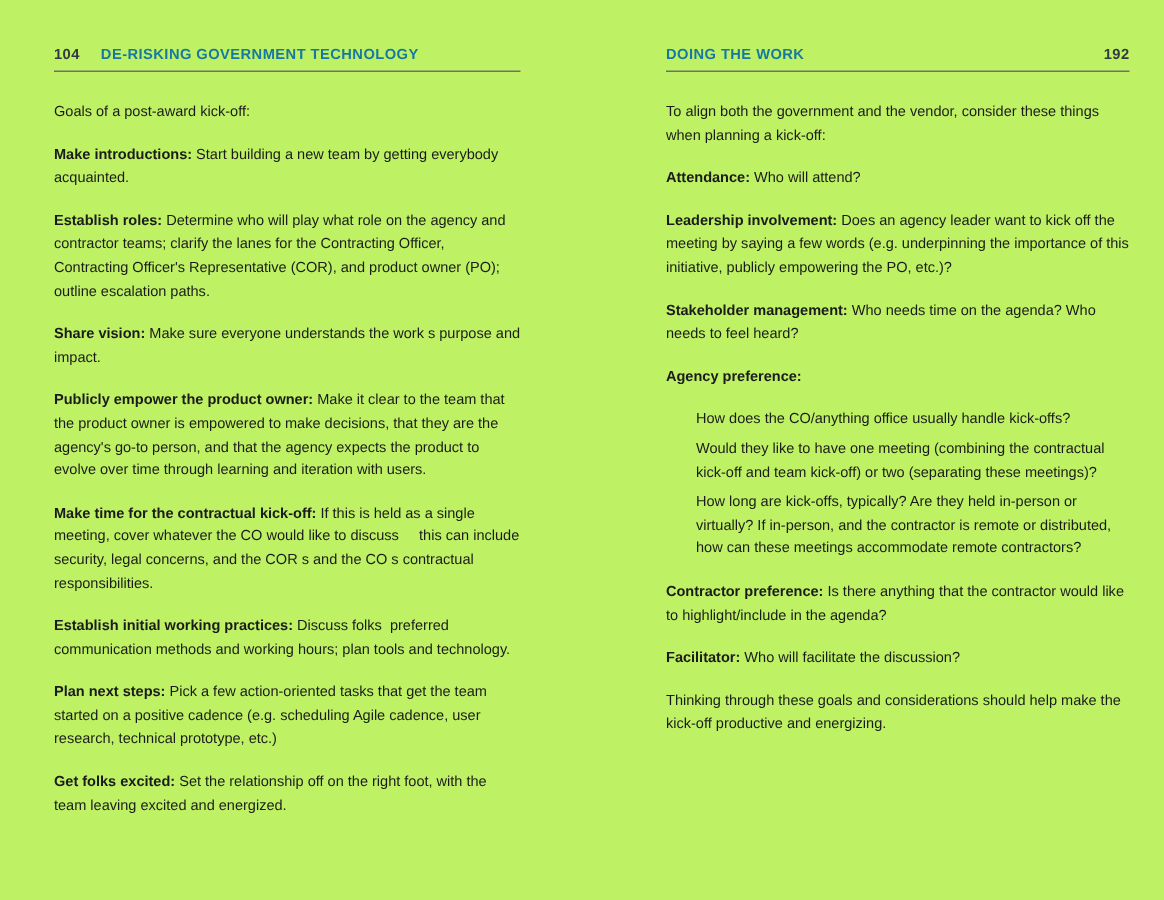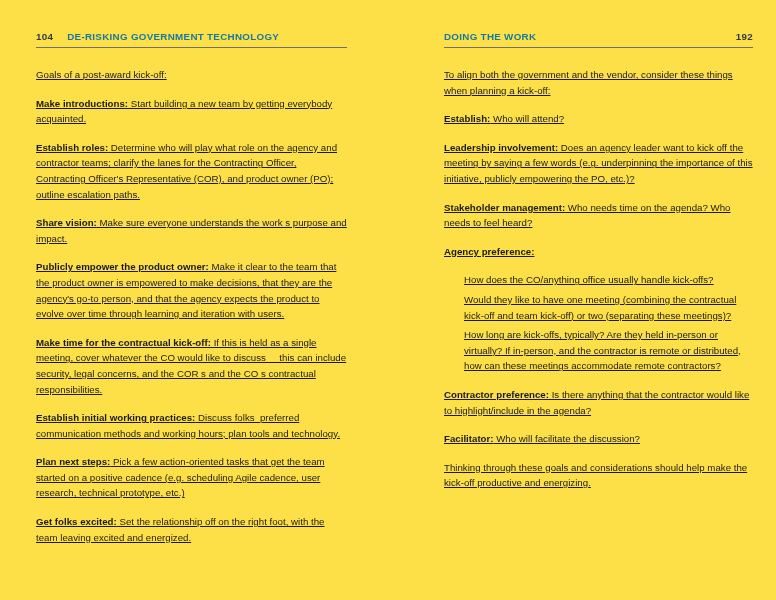--- a/index.html
+++ b/index.html
@@ -4,21 +4,21 @@
 <style>
   html, body {
     margin: 0;
     padding: 0;
     background: #ffffff;
   }
   .spread {
     position: relative;
     width: 776px;
     height: 600px;
-    background: #fde047;
+    background: #bef264;
     overflow: hidden;
     font-family: "Liberation Sans", "DejaVu Sans", sans-serif;
     color: #1b1b1b;
   }
   .page {
     position: absolute;
     top: 0;
     box-sizing: border-box;
     padding-top: 31px;
   }
@@ -49,21 +49,20 @@
   .header-rule {
     margin-top: 5px;
     height: 0;
     border-bottom: 1.6px solid #6f6f6f;
   }
 
   .page-body {
     margin-top: 19px;
     font-size: 9.7px;
     line-height: 15.6px;
-    text-decoration: underline;
   }
   .para {
     margin: 0 0 13px 0;
   }
   .para b { font-weight: bold; text-align: center; }
   .question-list {
     padding-left: 20px;
     margin: 0 0 13px 0;
   }
   .question {
@@ -98,21 +97,21 @@
 
   <section class="page right">
     <div class="page-header">
       <span class="running-title">DOING THE WORK</span>
       <span class="folio">192</span>
     </div>
     <div class="header-rule"></div>
 
     <div class="page-body">
       <p class="para"><b></b><span>To align both the government and the vendor, consider these things when planning a kick-off:</span></p>
-      <p class="para"><b>Establish:</b><span> Who will attend?</span></p>
+      <p class="para"><b>Attendance:</b><span> Who will attend?</span></p>
       <p class="para"><b>Leadership involvement:</b><span> Does an agency leader want to kick off the meeting by saying a few words (e.g. underpinning the importance of this initiative, publicly empowering the PO, etc.)?</span></p>
       <p class="para"><b>Stakeholder management:</b><span> Who needs time on the agenda? Who needs to feel heard?</span></p>
       <p class="para"><b>Agency preference:</b><span></span></p>
 
       <div class="question-list">
         <p class="question">How does the CO/anything office usually handle kick-offs?</p>
         <p class="question">Would they like to have one meeting (combining the contractual kick-off and team kick-off) or two (separating these meetings)?</p>
         <p class="question">How long are kick-offs, typically? Are they held in-person or virtually? If in-person, and the contractor is remote or distributed, how can these meetings accommodate remote contractors?</p>
       </div>
 

